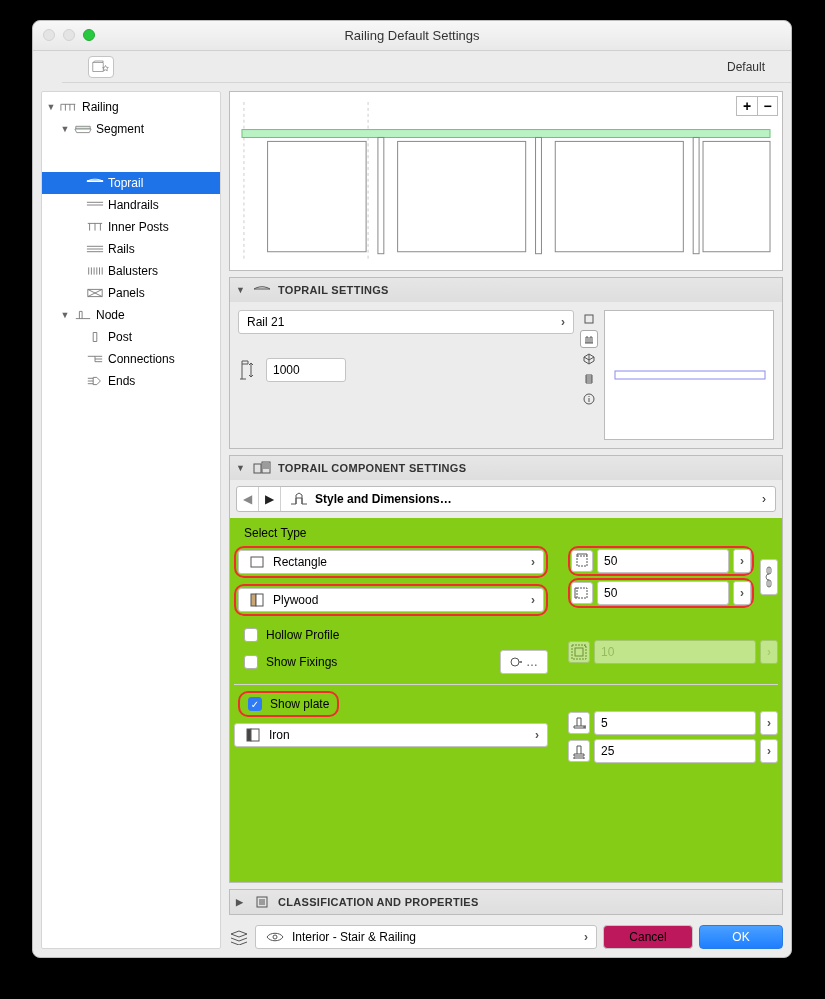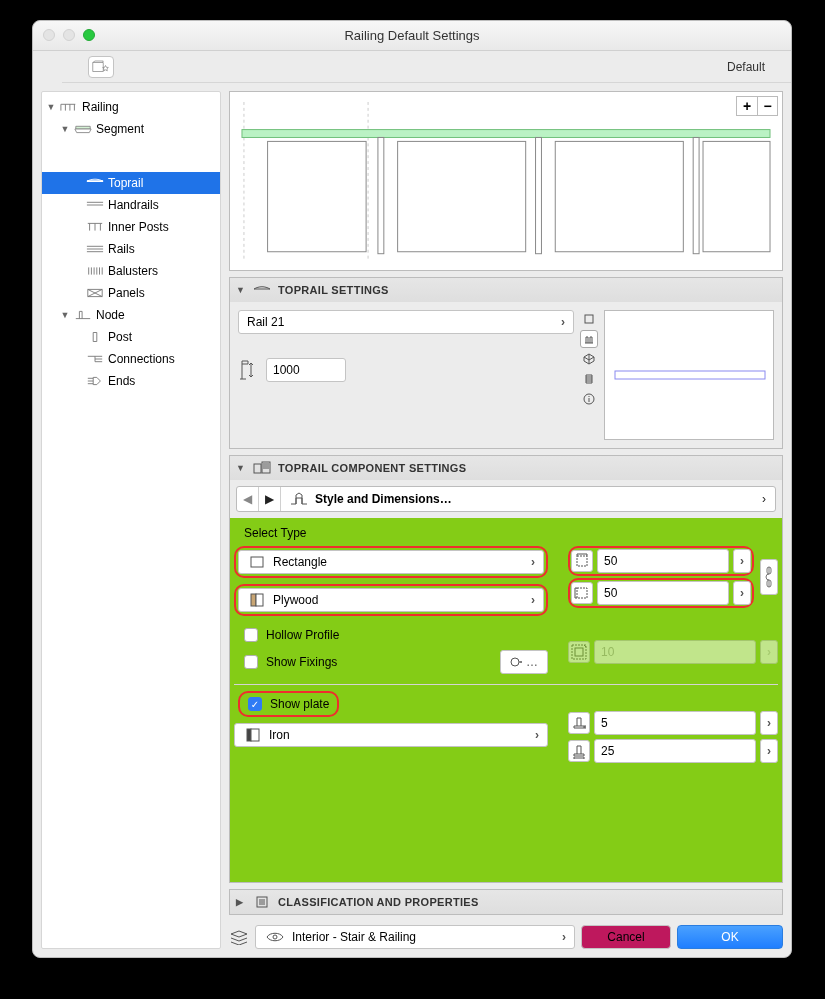--- a/index.html
+++ b/index.html
@@ -501,19 +501,19 @@
                   <circle cx="9" cy="6" r="2" stroke="#555" fill="none"></circle>
                 </svg>
               </span>
             <span>Interior - Stair &amp; Railing</span>
           </span>
           <span class="chev">›</span>
         </div>
         <div class="btn" style="width:90px;">
             <span>Cancel</span>
           </div>
-        <div class="btn primary" style="width:106px;">
+        <div class="btn primary" style="width:84px;">
             <span>OK</span>
           </div>
       </div>
     </div>
   </div>
 </div>
 
 </body></html>

